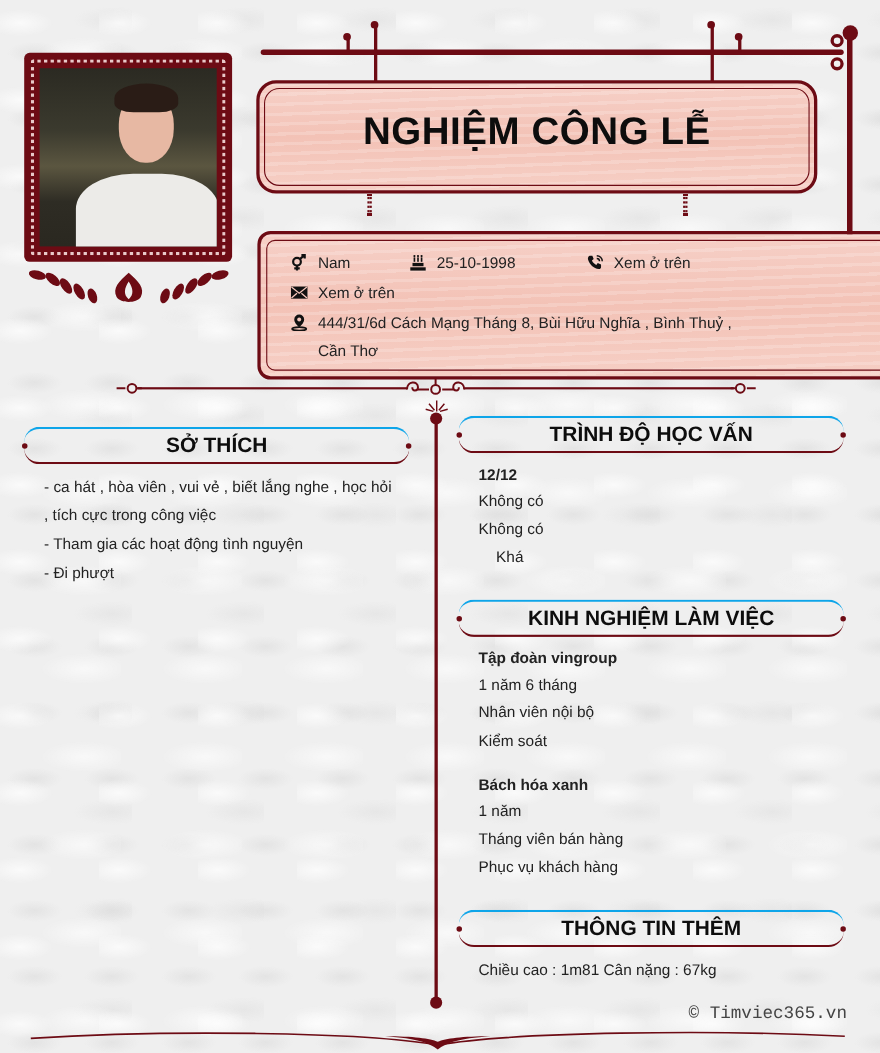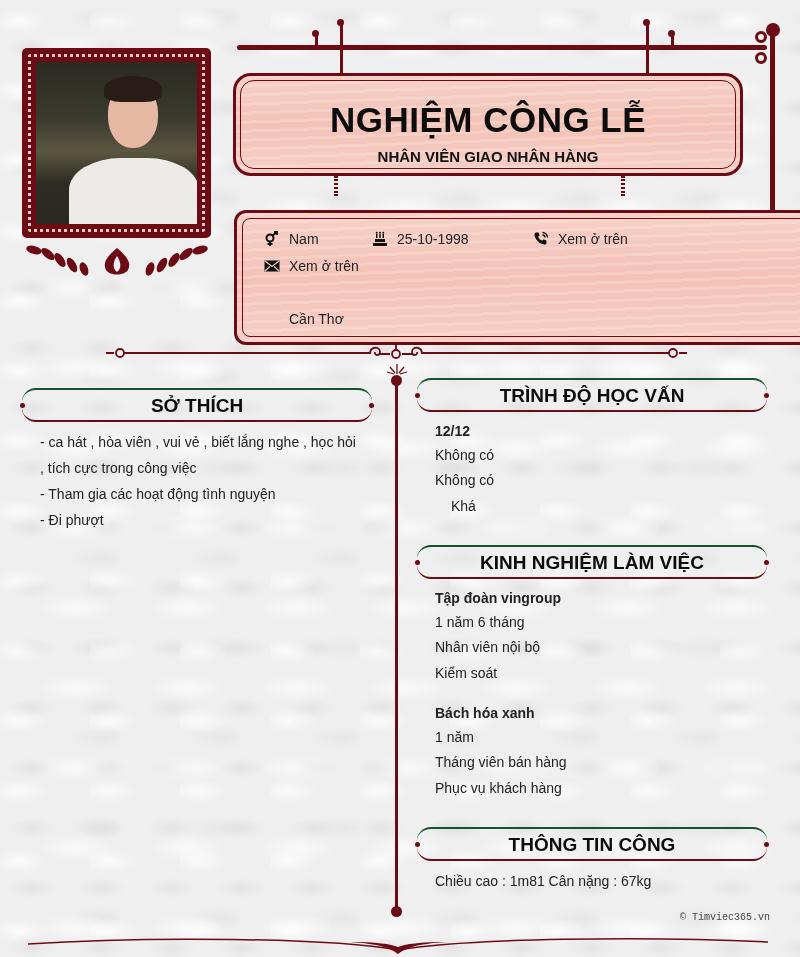--- a/index.html
+++ b/index.html
@@ -90,40 +90,40 @@
     .info-row .ic { width: 18px; height: 18px; margin-right: 8px; display: inline-flex; align-items: center; justify-content: center; }
 
     
     .divider-line { position: absolute; top: 352px; height: 2px; background: #6d0b14; }
     .vline { position: absolute; left: 395px; top: 378px; width: 3px; height: 533px; background: #6d0b14; }
     .vdot { position: absolute; left: 391px; width: 11px; height: 11px; border-radius: 50%; background: #6d0b14; }
 
     
     .banner {
       position: absolute; height: 34px;
-      border-top: 2px solid #14532d; border-bottom: 2px solid #6d0b14;
+      border-top: 2px solid #0ea5e9; border-bottom: 2px solid #6d0b14;
       border-radius: 14px;
     }
     .banner::before, .banner::after {
       content: ""; position: absolute; top: 13px; width: 5px; height: 5px; border-radius: 50%; background: #6d0b14;
     }
     .banner::before { left: -2px; }
     .banner::after { right: -2px; }
     .banner-title {
       position: absolute; left: 0; right: 0; top: 5px; text-align: center;
       font-size: 19px; font-weight: 700; color: #0d0d0d;
     }
 
     .txt { position: absolute; font-size: 14px; color: #222; line-height: 26px; }
     .txt.b { font-weight: 700; }
 
     .copyright {
       position: absolute; right: 30px; top: 912px;
       font-family: "Liberation Mono", "DejaVu Sans Mono", monospace;
-      font-size: 10px; color: #444;
+      font-size: 16px; color: #444;
     }
     .bottom-swoosh { position: absolute; left: 0; top: 930px; width: 800px; height: 27px; }
   </style>
 </head>
 <body>
 
 <div class="photo-frame">
   <div class="inner">
     <div class="photo" title="avatar">
       <div class="shirt"></div>
@@ -164,21 +164,20 @@
 <div class="pin" style="left:643px; top:19px;"></div>
 <div class="hang" style="left:671px; top:33px; height:14px;"></div>
 <div class="pin" style="left:668px; top:30px;"></div>
 
 <div class="chain" style="left:334px; top:176px; height:20px;"></div>
 <div class="chain" style="left:621px; top:176px; height:20px;"></div>
 
 <div class="name-board wood">
   <div class="inner-line"></div>
   <div class="name-title">NGHIỆM CÔNG LỄ</div>
-  <div class="name-sub">NHÂN VIÊN GIAO NHÂN HÀNG</div>
 </div>
 
 <div class="info-board wood">
   <div class="inner-line"></div>
 
   <div class="info-row" style="left:26px; top:17px;">
     <span class="ic">
       <svg width="16" height="16" viewBox="0 0 16 16">
           <g fill="none" stroke="#111" stroke-width="2">
             <circle cx="6" cy="7" r="3.5"></circle>
@@ -220,20 +219,30 @@
   <div class="info-row" style="left:26px; top:44px;">
     <span class="ic">
       <svg width="16" height="14" viewBox="0 0 16 12">
           <rect x="0.5" y="0.5" width="15" height="11" fill="#111"></rect>
           <path d="M1 1l7 5.5L15 1M1 11l5-4.5M15 11l-5-4.5" stroke="#f4c6bb" stroke-width="1.2" fill="none"></path>
         </svg>
     </span>
     <span>Xem ở trên</span>
   </div>
 
+  <div class="info-row" style="left:26px; top:71px;">
+    <span class="ic">
+      <svg width="16" height="16" viewBox="0 0 16 16">
+          <path d="M8 1a4.5 4.5 0 0 0-4.5 4.5C3.5 9 8 12.5 8 12.5S12.5 9 12.5 5.5A4.5 4.5 0 0 0 8 1z" fill="#111"></path>
+          <circle cx="8" cy="5.5" r="1.8" fill="#f4c6bb"></circle>
+          <ellipse cx="8" cy="14" rx="6.5" ry="1.6" fill="none" stroke="#111" stroke-width="1.5"></ellipse>
+        </svg>
+    </span>
+    <span>444/31/6d Cách Mạng Tháng 8, Bùi Hữu Nghĩa , Bình Thuỷ ,</span>
+  </div>
   <div class="info-row" style="left:52px; top:98px;">
     <span>Cần Thơ</span>
   </div>
 </div>
 
 <div class="divider-line" style="left:125px; width:245px;"></div>
 <div class="divider-line" style="left:422px; width:245px;"></div>
 <svg class="abs" style="left:105px; top:345px;" width="24" height="16" viewBox="0 0 24 16">
     <g fill="none" stroke="#6d0b14" stroke-width="1.8">
       <circle cx="15" cy="8" r="4"></circle>
@@ -288,21 +297,21 @@
 <div class="txt" style="left:435px; top:609px;">1 năm 6 tháng</div>
 <div class="txt" style="left:435px; top:634px;">Nhân viên nội bộ</div>
 <div class="txt" style="left:435px; top:660px;">Kiểm soát</div>
 
 <div class="txt b" style="left:435px; top:700px;">Bách hóa xanh</div>
 <div class="txt" style="left:435px; top:724px;">1 năm</div>
 <div class="txt" style="left:435px; top:749px;">Tháng viên bán hàng</div>
 <div class="txt" style="left:435px; top:775px;">Phục vụ khách hàng</div>
 
 <div class="banner" style="left:417px; top:827px; width:350px;">
-  <div class="banner-title">THÔNG TIN CÔNG</div>
+  <div class="banner-title">THÔNG TIN THÊM</div>
 </div>
 <div class="txt" style="left:435px; top:868px;">Chiều cao : 1m81 Cân nặng : 67kg</div>
 
 <div class="copyright">© Timviec365.vn</div>
 <svg class="bottom-swoosh" viewBox="0 0 800 27">
   <path d="M28 14 C150 6 330 8 398 20 C466 8 650 6 768 12" fill="none" stroke="#6d0b14" stroke-width="1.5"></path>
   <path d="M350 12 C380 14 390 18 398 24 C406 18 416 14 446 12 C420 12 405 14 398 17 C391 14 376 12 350 12 Z" fill="#6d0b14"></path>
 </svg>
 
 </body></html>

